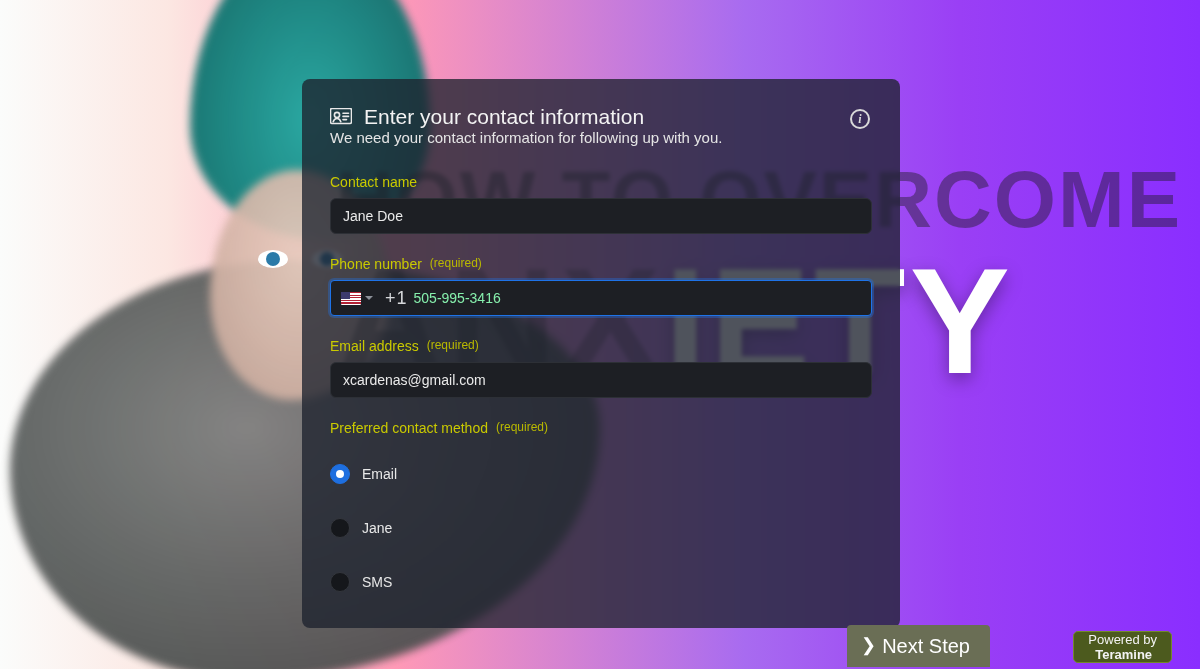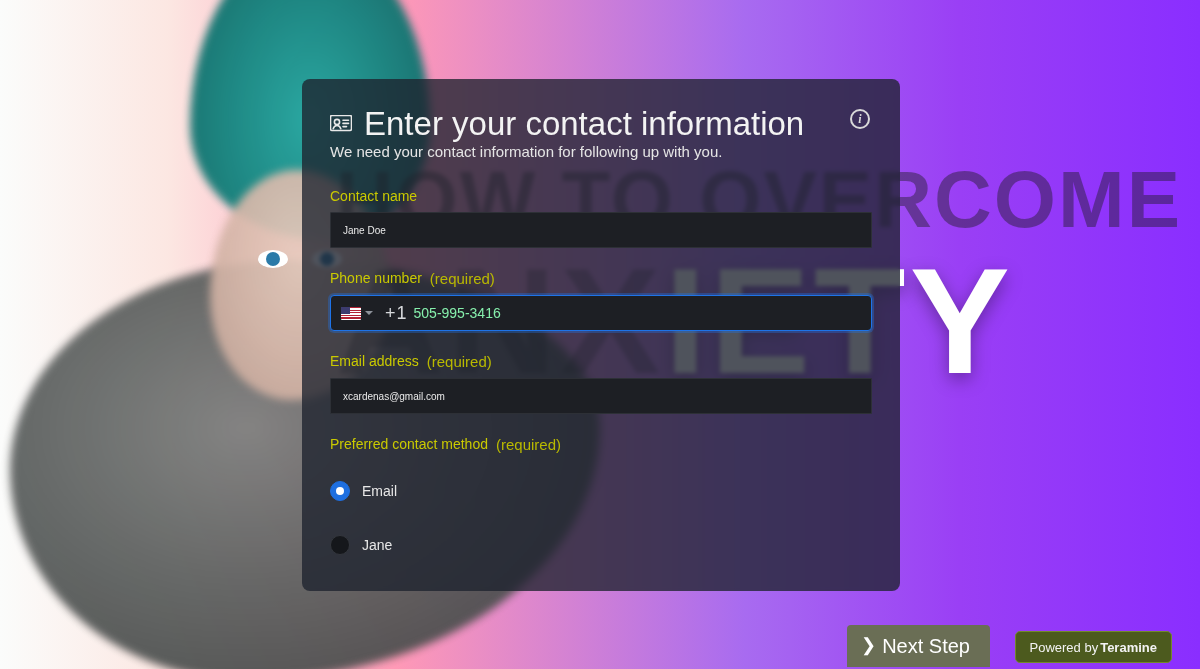--- a/index.html
+++ b/index.html
@@ -87,21 +87,21 @@
     color: #e9e9e9;
     backdrop-filter: blur(2px);
   }
   .card-header {
     display: flex;
     align-items: center;
     gap: 12px;
     position: relative;
   }
   .card-header .title {
-    font-size: 33px;
+    font-size: 21px;
     font-weight: 500;
     color: #f3f3f3;
   }
   .card-header .info {
     position: absolute;
     right: 2px;
     top: 4px;
     width: 20px; height: 20px;
     border: 2px solid #d9d9d9;
     border-radius: 50%;
@@ -120,32 +120,32 @@
   .field { margin-top: 22px; }
   .field.first { margin-top: 28px; }
   .label {
     font-size: 14px;
     color: #caca00;
     display: flex;
     align-items: flex-start;
     gap: 8px;
   }
   .req {
-    font-size: 15px;
+    font-size: 12px;
     color: #b9b900;
   }
   .input {
     margin-top: 8px;
     width: 100%;
     height: 36px;
     background: #1d1f24;
     border: 1px solid #2d3036;
-    border-radius: 1px;
+    border-radius: 6px;
     color: #eaeaea;
-    font-size: 10px;
+    font-size: 14px;
     padding: 9px 12px;
     outline: none;
   }
   .input::placeholder { color: #9aa0a8; }
 
   .phone-row {
     margin-top: 8px;
     width: 100%;
     height: 36px;
     background: #1d1f24;
@@ -261,20 +261,21 @@
     height: 32px;
     padding: 0 14px;
     background: #4c5a1e;
     border: 1px solid #738a2a;
     color: #f3f3f3;
     font-size: 13px;
     border-radius: 5px;
     display: flex;
     align-items: center;
     cursor: pointer;
+    flex-direction: column;
   }
   .powered b { margin-left: 2px; }
 
   .contact-icon svg { display:block; }
 </style>
 </head>
 <body>
 
 <div class="stage">
 
@@ -345,20 +346,24 @@
       </div>
       <div class="radios">
         <label class="radio-row">
           <input type="radio" name="cm" class="radio" checked="" style="">
           <span class="radio-label">Email</span>
         </label>
         <label class="radio-row">
           <input type="radio" name="cm" class="radio" style="">
           <span class="radio-label">Jane</span>
         </label>
+        <label class="radio-row">
+          <input type="radio" name="cm" class="radio" style="">
+          <span class="radio-label">SMS</span>
+        </label>
       </div>
     </div>
   </div>
 
   <button class="next-btn">
     <span class="chev">❯</span>
     <span>Next Step</span>
   </button>
 
   <a class="powered">

